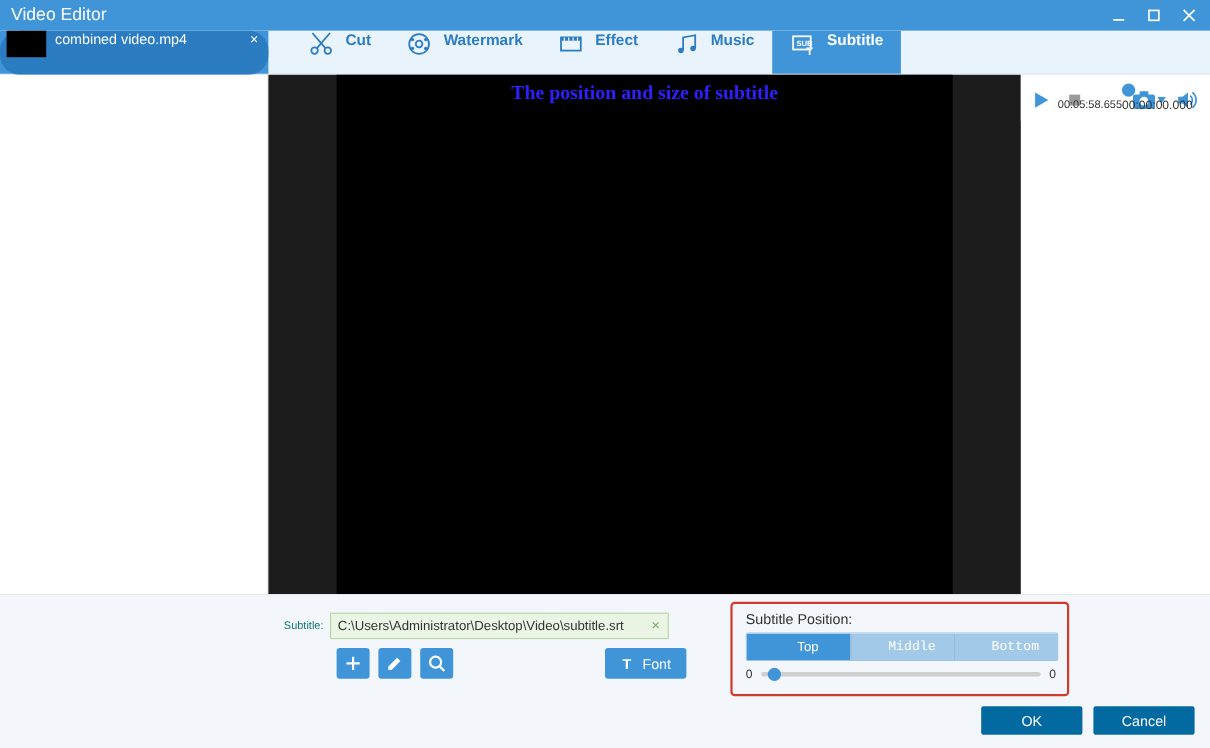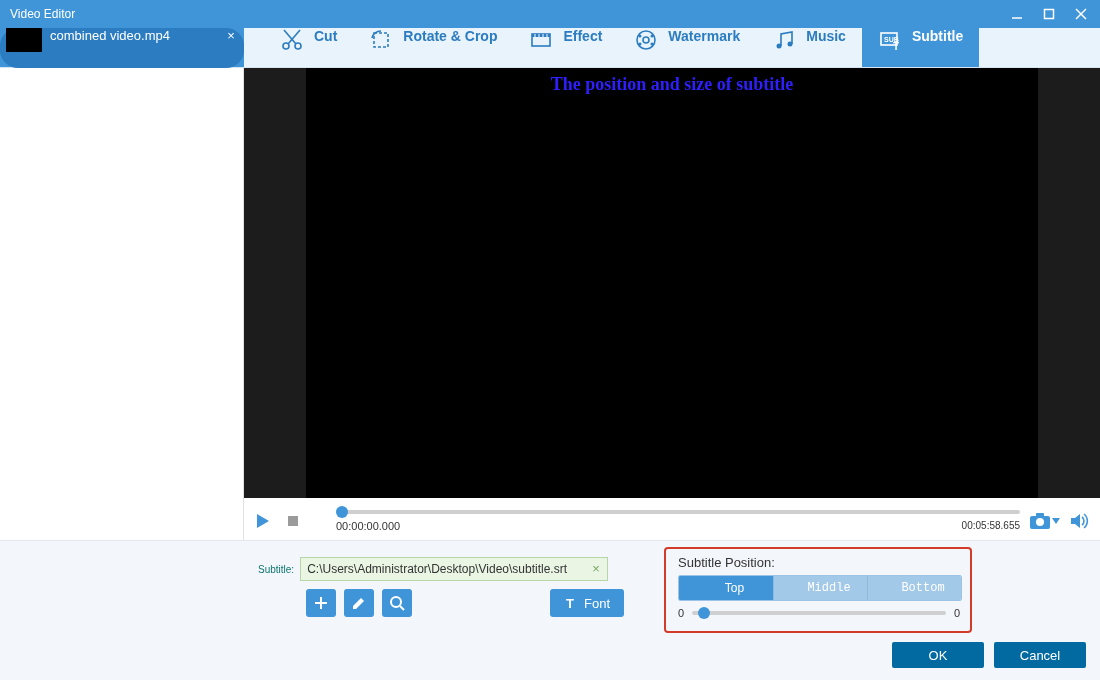--- a/index.html
+++ b/index.html
@@ -1,39 +1,39 @@
 <!DOCTYPE html>
 <html><head>
   <meta charset="utf-8">
   <style>
     * { box-sizing: border-box; margin: 0; padding: 0; font-family: "Segoe UI", Arial, sans-serif; }
     body { width: 1100px; height: 680px; overflow: hidden; background: #fff; }
 
     
-    .titlebar { height: 28px; background: #3f95d8; display: flex; align-items: center; padding: 0 4px 0 10px; color: #fff; font-size: 12px; }
+    .titlebar { height: 28px; background: #3f95d8; display: flex; align-items: center; padding: 0 4px 0 10px; color: #fff; font-size: 16px; }
     .titlebar-title { flex: 1; }
     .titlebar-buttons { display: flex; gap: 2px; }
     .titlebar-btn { width: 30px; height: 22px; display: flex; align-items: center; justify-content: center; cursor: pointer; }
 
     
     .row2 { height: 40px; display: flex; background: #e9f3fb; border-bottom: 1px solid #d5e4f0; }
     .file-tabs { width: 244px; background: #3f95d8; display: flex; align-items: center; }
     .file-tab { flex: 1; height: 40px; background: #2b7cc0; display: flex; color: #fff; font-size: 13px; padding: 0 6px; gap: 8px; border-radius: 18px; }
     .file-thumb { width: 36px; height: 24px; background: #000; }
     .file-name { flex: 1; overflow: hidden; white-space: nowrap; text-overflow: ellipsis; }
     .file-close { width: 14px; text-align: center; cursor: pointer; }
     .tool-tabs { flex: 1; display: flex; align-items: stretch; padding-left: 20px; gap: 0; }
     .tool-tab { display: flex; align-items: flex-start; gap: 10px; padding: 0 16px; color: #2b7cc0; font-weight: 600; font-size: 14px; cursor: pointer; }
     .tool-tab.active { background: #3f95d8; color: #fff; }
     .tool-icon { width: 24px; height: 24px; display: flex; align-items: center; justify-content: center; }
 
     
     .main { height: 472px; display: flex; }
     .sidebar { width: 244px; background: #fff; border-right: 1px solid #e2e2e2; }
-    .preview-area { flex: 1; display: flex; flex-direction: column; background: #fff; }
+    .preview-area { flex: 1; display: flex; flex-direction: row; background: #fff; }
     .video-canvas { flex: 1; background: #1c1c1c; display: flex; flex-direction: column; position: relative; margin: 0; }
     .video-inner { position: absolute; left: 62px; right: 62px; top: 0; bottom: 0; background: #000; }
     .subtitle-preview { width: 100%; text-align: center; color: #2f1fff; font-family: Georgia, 'Times New Roman', serif; font-weight: bold; font-size: 18px; padding-top: 6px; position: relative; }
 
     .controls { height: 42px; background: #fff; display: flex; align-items: center; padding: 4px 8px 0 8px; position: relative; }
     .play-btn, .stop-btn { width: 22px; height: 22px; margin-right: 8px; cursor: pointer; display:flex; align-items:center; justify-content:center; }
     .seek { flex: 1; position: relative; height: 30px; margin-left: 24px; }
     .seek-track { position: absolute; left: 0; right: 0; top: 4px; height: 4px; background: #cfcfcf; border-radius: 2px; }
     .seek-thumb { position: absolute; left: 0; top: 0; width: 12px; height: 12px; background: #3f95d8; border-radius: 50%; }
     .time-left { position: absolute; left: 0; top: 14px; font-size: 11px; color: #333; }
@@ -107,55 +107,46 @@
             <circle cx="18" cy="18" r="3" fill="none" stroke="#2b7cc0" stroke-width="1.6"></circle>
             <line x1="8" y1="16" x2="20" y2="2" stroke="#2b7cc0" stroke-width="1.6"></line>
             <line x1="16" y1="16" x2="4" y2="2" stroke="#2b7cc0" stroke-width="1.6"></line>
           </svg>
       </span>
       <span>Cut</span>
     </div>
     <div class="tool-tab">
       <span class="tool-icon">
         <svg width="24" height="24" viewBox="0 0 24 24">
-            <rect x="5" y="5" width="14" height="14" fill="none" stroke="#2b7cc0" stroke-width="1.6" stroke-dasharray="3 2"></rect>
-            <path d="M3 10 A9 9 0 0 1 12 3" fill="none" stroke="#2b7cc0" stroke-width="1.6"></path>
-          </svg>
-      </span>
-      <span>Rotate &amp; Crop</span>
+            <circle cx="12" cy="12" r="9" fill="none" stroke="#2b7cc0" stroke-width="1.6"></circle>
+            <circle cx="12" cy="12" r="3" fill="none" stroke="#2b7cc0" stroke-width="1.6"></circle>
+            <circle cx="6" cy="8" r="1.5" fill="#2b7cc0"></circle>
+            <circle cx="18" cy="8" r="1.5" fill="#2b7cc0"></circle>
+            <circle cx="6" cy="16" r="1.5" fill="#2b7cc0"></circle>
+            <circle cx="18" cy="16" r="1.5" fill="#2b7cc0"></circle>
+          </svg>
+      </span>
+      <span>Watermark</span>
     </div>
     <div class="tool-tab">
       <span class="tool-icon">
         <svg width="24" height="24" viewBox="0 0 24 24">
             <rect x="3" y="6" width="18" height="12" fill="none" stroke="#2b7cc0" stroke-width="1.6"></rect>
             <rect x="3" y="6" width="18" height="3" fill="#2b7cc0"></rect>
             <line x1="6" y1="6" x2="6" y2="9" stroke="#fff"></line>
             <line x1="10" y1="6" x2="10" y2="9" stroke="#fff"></line>
             <line x1="14" y1="6" x2="14" y2="9" stroke="#fff"></line>
             <line x1="18" y1="6" x2="18" y2="9" stroke="#fff"></line>
           </svg>
       </span>
       <span>Effect</span>
     </div>
     <div class="tool-tab">
       <span class="tool-icon">
         <svg width="24" height="24" viewBox="0 0 24 24">
-            <circle cx="12" cy="12" r="9" fill="none" stroke="#2b7cc0" stroke-width="1.6"></circle>
-            <circle cx="12" cy="12" r="3" fill="none" stroke="#2b7cc0" stroke-width="1.6"></circle>
-            <circle cx="6" cy="8" r="1.5" fill="#2b7cc0"></circle>
-            <circle cx="18" cy="8" r="1.5" fill="#2b7cc0"></circle>
-            <circle cx="6" cy="16" r="1.5" fill="#2b7cc0"></circle>
-            <circle cx="18" cy="16" r="1.5" fill="#2b7cc0"></circle>
-          </svg>
-      </span>
-      <span>Watermark</span>
-    </div>
-    <div class="tool-tab">
-      <span class="tool-icon">
-        <svg width="24" height="24" viewBox="0 0 24 24">
             <path d="M9 18 V6 L20 4 V16" fill="none" stroke="#2b7cc0" stroke-width="1.6"></path>
             <circle cx="7" cy="18" r="2.5" fill="#2b7cc0"></circle>
             <circle cx="18" cy="16" r="2.5" fill="#2b7cc0"></circle>
           </svg>
       </span>
       <span>Music</span>
     </div>
     <div class="tool-tab active">
       <span class="tool-icon">
         <svg width="24" height="24" viewBox="0 0 24 24">

